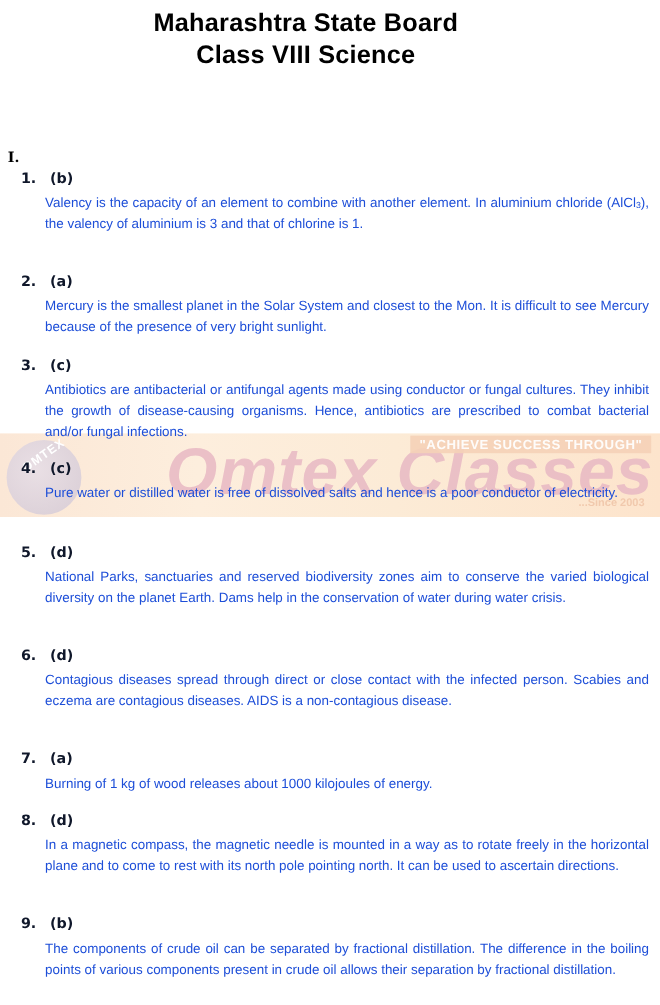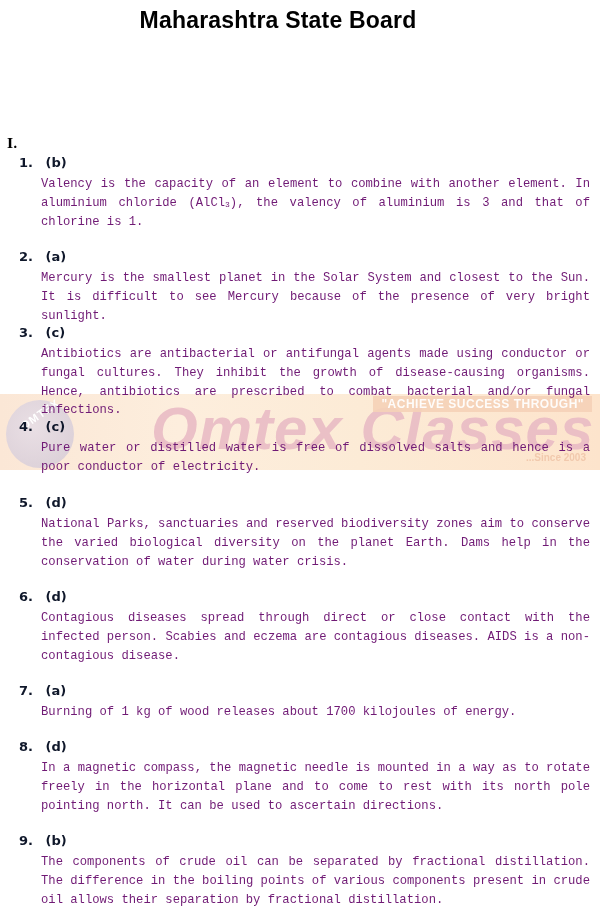--- a/index.html
+++ b/index.html
@@ -132,33 +132,34 @@
     }
     .answer-num {
       display: inline-block;
       width: 22px;
     }
     .answer-text {
       position: absolute;
       left: 41px;
       top: 21px;
       width: 549px;
-      font-family: Liberation Mono, monospace;
+      font-family: Liberation Sans, sans-serif;
       font-size: 12.2px;
       line-height: 18.8px;
       text-align: justify;
-      color: #701a75;
+      color: #1d4ed8;
     }
     sub { font-size: 8px; vertical-align: -1px; line-height: 0; }
   </style>
 </head>
 <body>
 
 <div class="header">
   <div>Maharashtra State Board</div>
+  <div>Class VIII Science</div>
 </div>
 
 <div class="section-label">I.</div>
 
 <div class="watermark">
   <div class="wm-logo"></div>
   <div class="wm-logo-text">OMTEX</div>
   <div class="wm-brand">Omtex Classes</div>
   <div class="wm-tagline">"ACHIEVE SUCCESS THROUGH"</div>
   <div class="wm-since">...Since 2003</div>
@@ -172,21 +173,21 @@
       <span>(b)</span>
     </div>
     <div class="answer-text"><span>Valency is the capacity of an element to combine with another element. In aluminium chloride (AlCl</span><sub>3</sub><span>), the valency of aluminium is 3 and that of chlorine is 1.</span></div>
   </div>
 
   <div class="answer" style="top:94px;">
     <div class="answer-head">
       <span class="answer-num">2.</span>
       <span>(a)</span>
     </div>
-    <div class="answer-text">Mercury is the smallest planet in the Solar System and closest to the Sun. It is difficult to see Mercury because of the presence of very bright sunlight.</div>
+    <div class="answer-text">Mercury is the smallest planet in the Solar System and closest to the Mon. It is difficult to see Mercury because of the presence of very bright sunlight.</div>
   </div>
 
   <div class="answer" style="top:170px;">
     <div class="answer-head">
       <span class="answer-num">3.</span>
       <span>(c)</span>
     </div>
     <div class="answer-text">Antibiotics are antibacterial or antifungal agents made using conductor or fungal cultures. They inhibit the growth of disease-causing organisms. Hence, antibiotics are prescribed to combat bacterial and/or fungal infections.</div>
   </div>
 
@@ -212,21 +213,21 @@
       <span>(d)</span>
     </div>
     <div class="answer-text">Contagious diseases spread through direct or close contact with the infected person. Scabies and eczema are contagious diseases. AIDS is a non-contagious disease.</div>
   </div>
 
   <div class="answer" style="top:528px;">
     <div class="answer-head">
       <span class="answer-num">7.</span>
       <span>(a)</span>
     </div>
-    <div class="answer-text">Burning of 1 kg of wood releases about 1700 kilojoules of energy.</div>
+    <div class="answer-text">Burning of 1 kg of wood releases about 1000 kilojoules of energy.</div>
   </div>
 
   <div class="answer" style="top:584px;">
     <div class="answer-head">
       <span class="answer-num">8.</span>
       <span>(d)</span>
     </div>
     <div class="answer-text">In a magnetic compass, the magnetic needle is mounted in a way as to rotate freely in the horizontal plane and to come to rest with its north pole pointing north. It can be used to ascertain directions.</div>
   </div>
 

